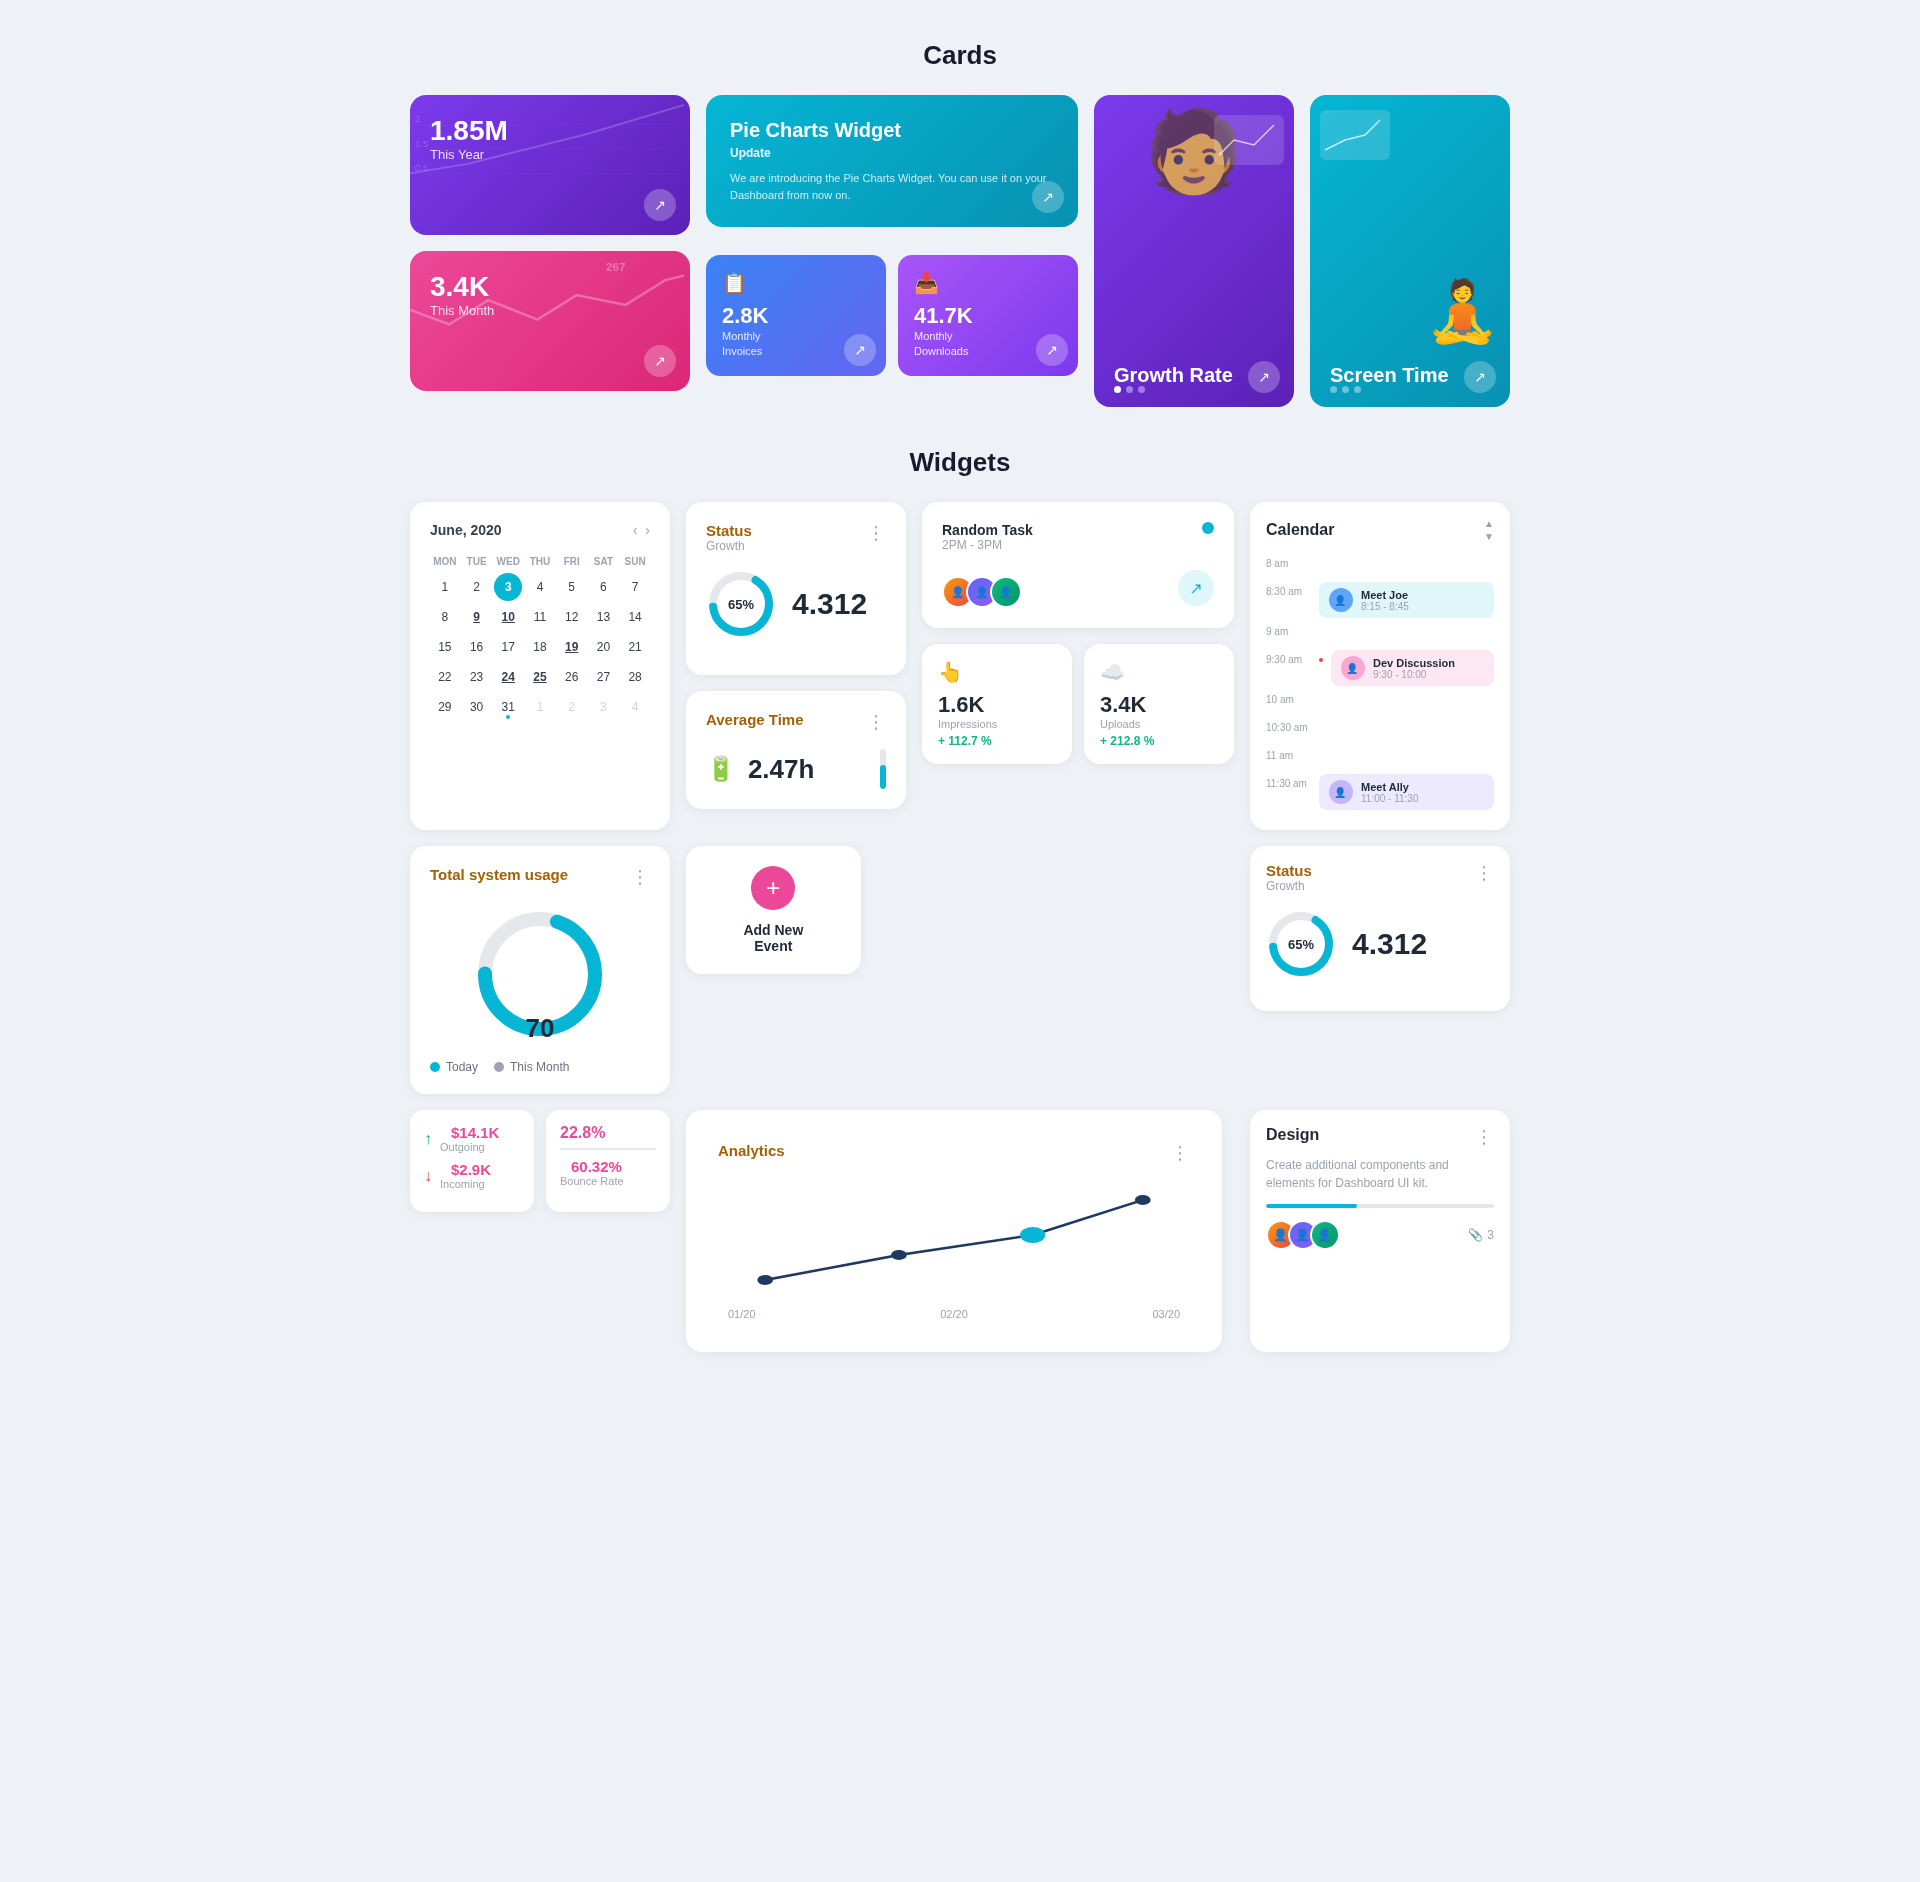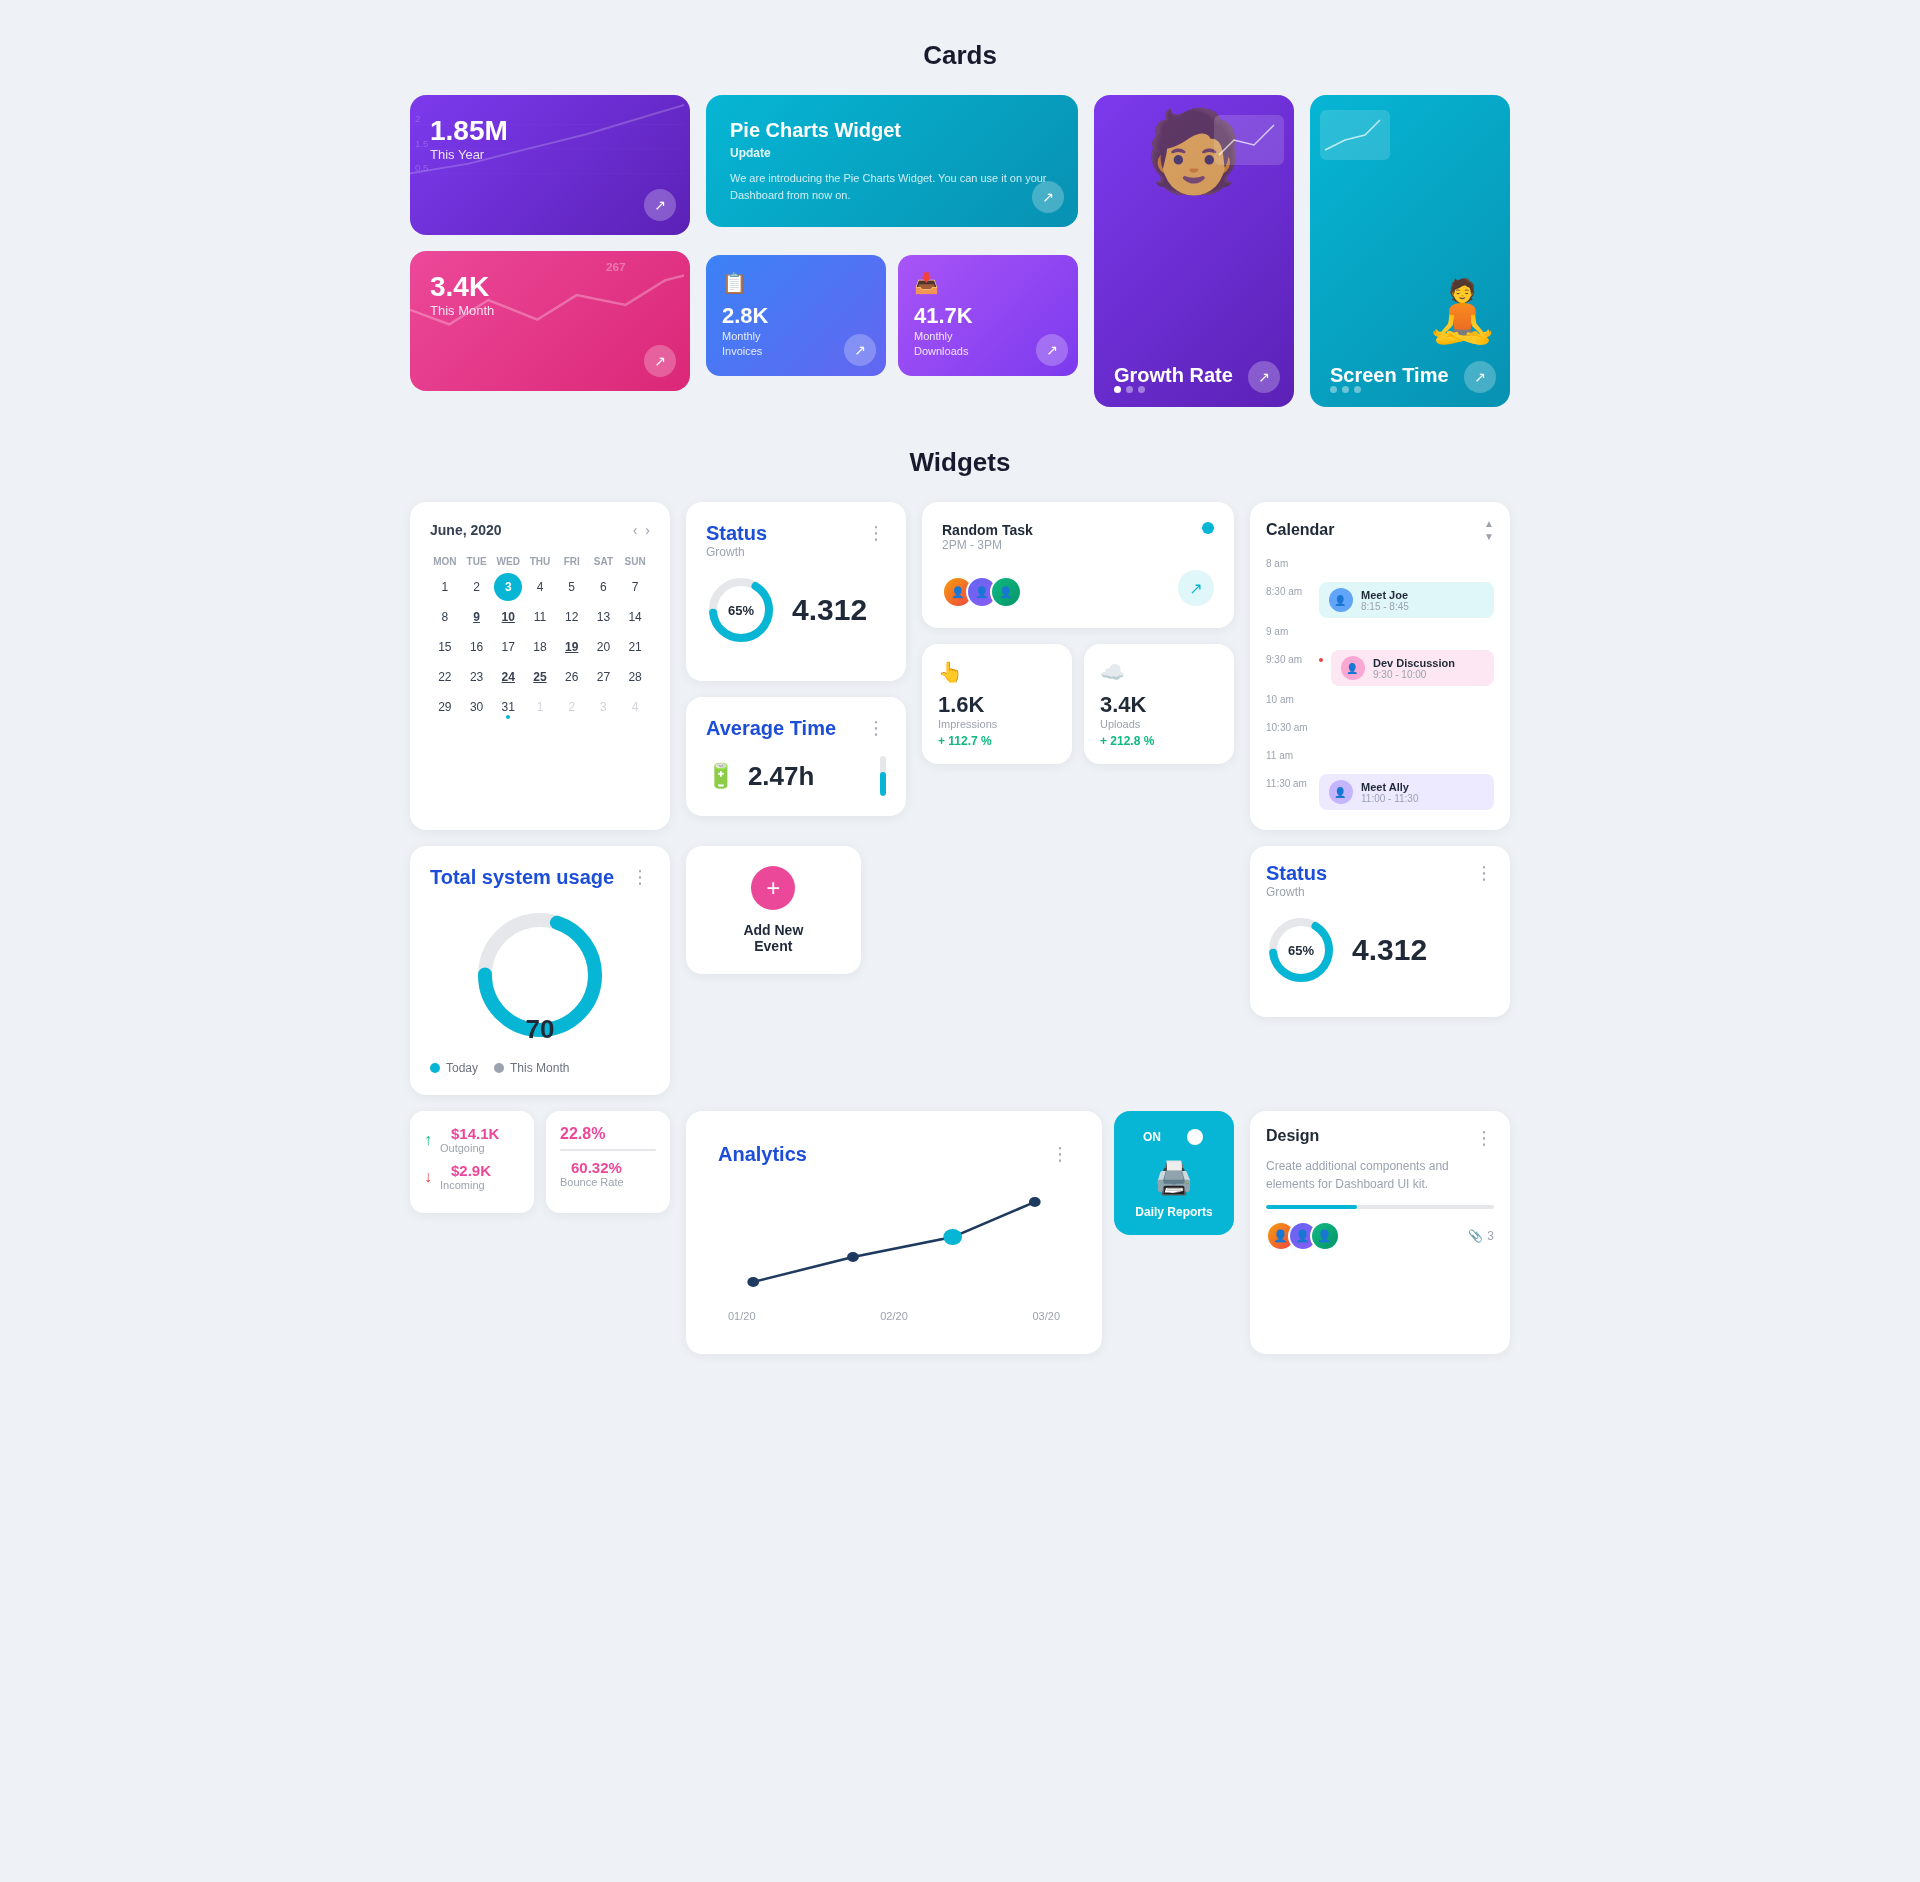--- a/index.html
+++ b/index.html
@@ -276,23 +276,23 @@
       flex-direction: column;
     }
 
     .widget-header {
       display: flex;
       justify-content: space-between;
       align-items: flex-start;
     }
 
     .widget-title {
-      font-size: 20px;
+      font-size: 15px;
       font-weight: 700;
-      color: #1d4ed8;
+      color: #a16207;
     }
 
     .widget-subtitle {
       font-size: 12px;
       color: #9ca3af;
     }
 
     .widget-menu {
       color: #9ca3af;
       cursor: pointer;
@@ -1343,30 +1343,20 @@
             <circle cx="270" cy="20" r="5" fill="#1e3a5f"></circle>
           </svg>
         </div>
         <div class="analytics-x-labels">
           <span class="analytics-x-label">01/20</span>
           <span class="analytics-x-label">02/20</span>
           <span class="analytics-x-label">03/20</span>
         </div>
       </div>
 
-      <div class="daily-reports-widget" style="min-width:120px;">
-        <div class="toggle-row-header" style="justify-content:center;">
-          <span class="toggle-label" style="color:white;">ON</span>
-          <div class="toggle-switch on">
-            <div class="toggle-knob"></div>
-          </div>
-        </div>
-        <div class="daily-reports-icon">🖨️</div>
-        <div class="daily-reports-text">Daily Reports</div>
-      </div>
     </div>
 
     <div class="design-widget">
       <div class="design-header">
         <div class="design-title">Design</div>
         <div class="widget-menu">⋮</div>
       </div>
       <div class="design-desc">Create additional components and elements for Dashboard UI kit.</div>
       <div class="design-progress">
         <div class="design-progress-fill" style="width:40%;"></div>

